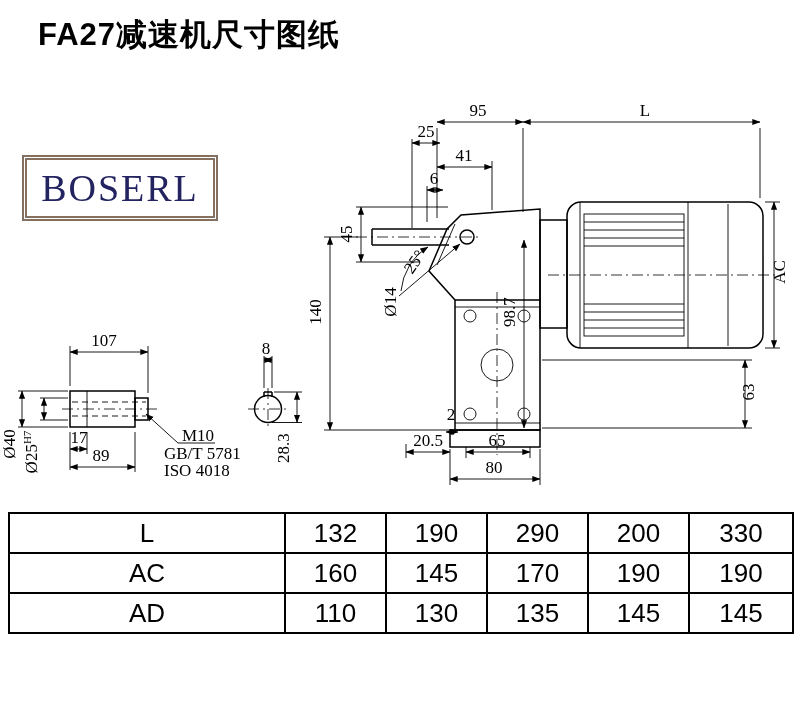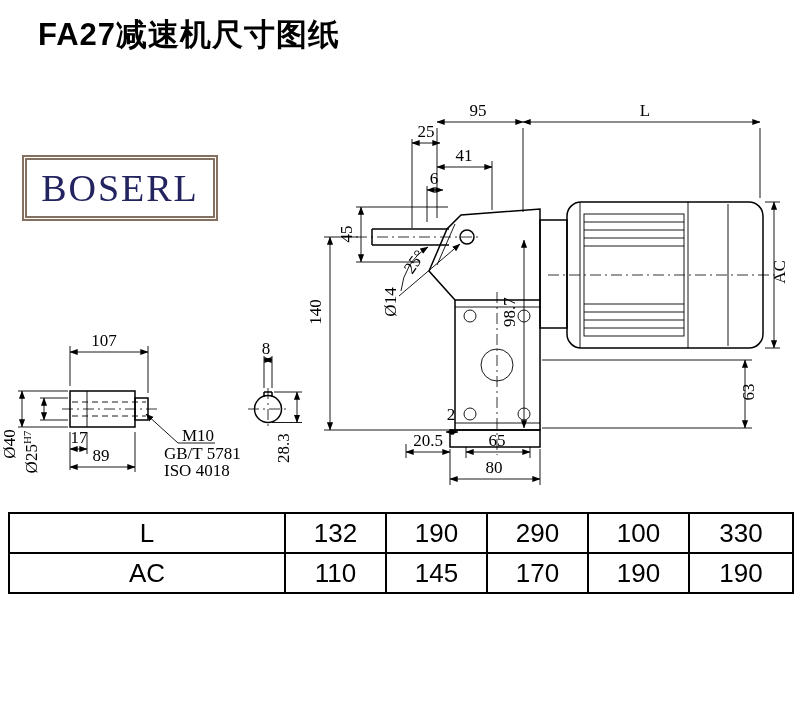--- a/index.html
+++ b/index.html
@@ -215,27 +215,35 @@
         <col style="width:101px">
         <col style="width:101px">
         <col style="width:104px">
     </colgroup>
     <tbody>
     <tr>
       <td class="datacell">L</td>
       <td class="datacell">132</td>
       <td class="datacell">190</td>
       <td class="datacell">290</td>
-      <td class="datacell">100</td>
+      <td class="datacell">200</td>
       <td class="datacell">330</td>
     </tr>
     <tr>
       <td class="datacell">AC</td>
-      <td class="datacell">110</td>
+      <td class="datacell">160</td>
       <td class="datacell">145</td>
       <td class="datacell">170</td>
       <td class="datacell">190</td>
       <td class="datacell">190</td>
     </tr>
+    <tr>
+      <td class="datacell">AD</td>
+      <td class="datacell">110</td>
+      <td class="datacell">130</td>
+      <td class="datacell">135</td>
+      <td class="datacell">145</td>
+      <td class="datacell">145</td>
+    </tr>
   </tbody>
     </table>
 
 </div>
 
 </body></html>

